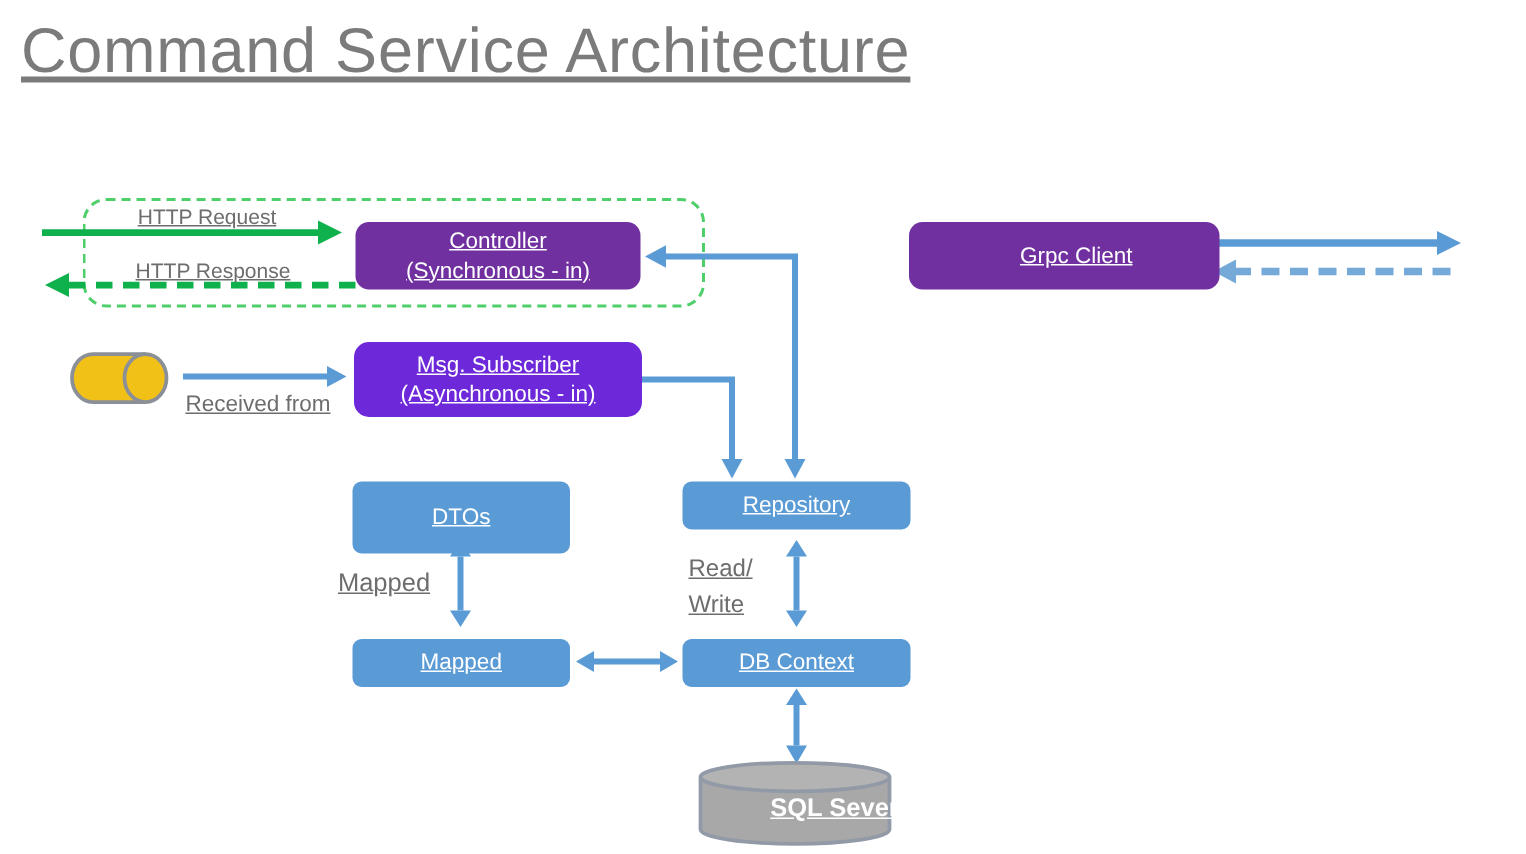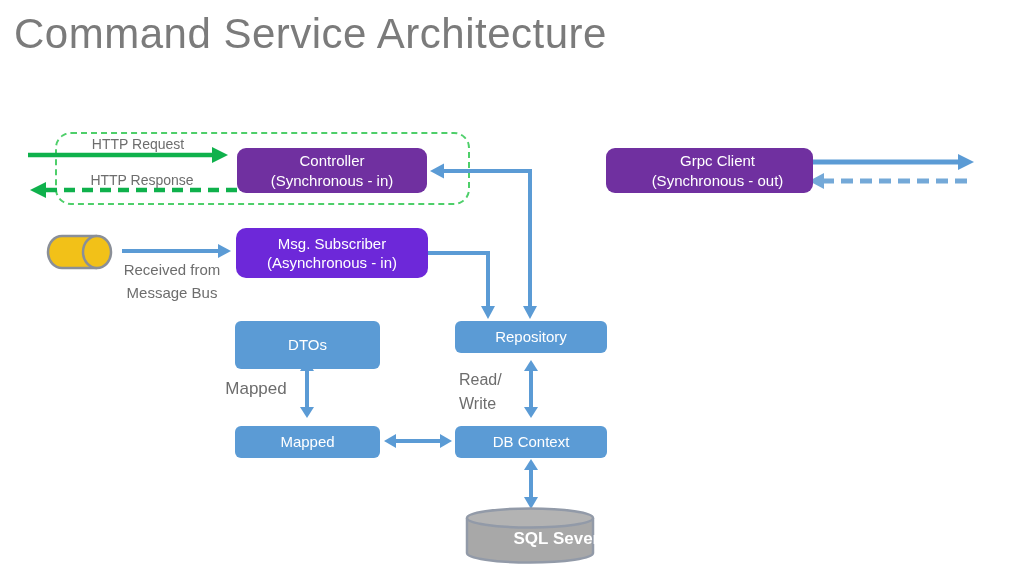--- a/index.html
+++ b/index.html
@@ -8,21 +8,21 @@
     background: #ffffff;
     font-family: "Liberation Sans", "DejaVu Sans", sans-serif;
   }
   #stage {
     position: relative;
     width: 1017px;
     height: 569px;
     background: #ffffff;
     overflow: hidden;
   }
-  .abs { position: absolute; }
+  .abs { position: absolute; text-decoration: underline; }
 
   .page-title {
     left: 14px;
     top: 10px;
     font-size: 42px;
     font-weight: 300;
     letter-spacing: 0.5px;
     color: #7b7b7b;
   }
 
@@ -167,21 +167,20 @@
     </g>
   </svg>
 
   <div class="abs node purple controller">
     <div class="l1">Controller</div>
     <div class="l2">(Synchronous - in)</div>
   </div>
 
   <div class="abs node purple grpc">
     <div class="l1">Grpc Client</div>
-    <div class="l2">(Synchronous - out)</div>
   </div>
 
   <div class="abs node navy msgsub">
     <div class="l1">Msg. Subscriber</div>
     <div class="l2">(Asynchronous - in)</div>
   </div>
 
   <div class="abs node blue dtos">
     <div class="l1">DTOs</div>
   </div>
@@ -198,21 +197,20 @@
     <div class="l1">DB Context</div>
   </div>
 
   <div class="abs sql-label">SQL Sever DB</div>
 
   <div class="abs lbl lbl-http-request">HTTP Request</div>
   <div class="abs lbl lbl-http-response">HTTP Response</div>
 
   <div class="abs lbl lbl-received">
     <div>Received from</div>
-    <div>Message Bus</div>
   </div>
 
   <div class="abs lbl lbl-mapped">Mapped</div>
 
   <div class="abs lbl lbl-readwrite">
     <div>Read/</div>
     <div>Write</div>
   </div>
 
 </div>

